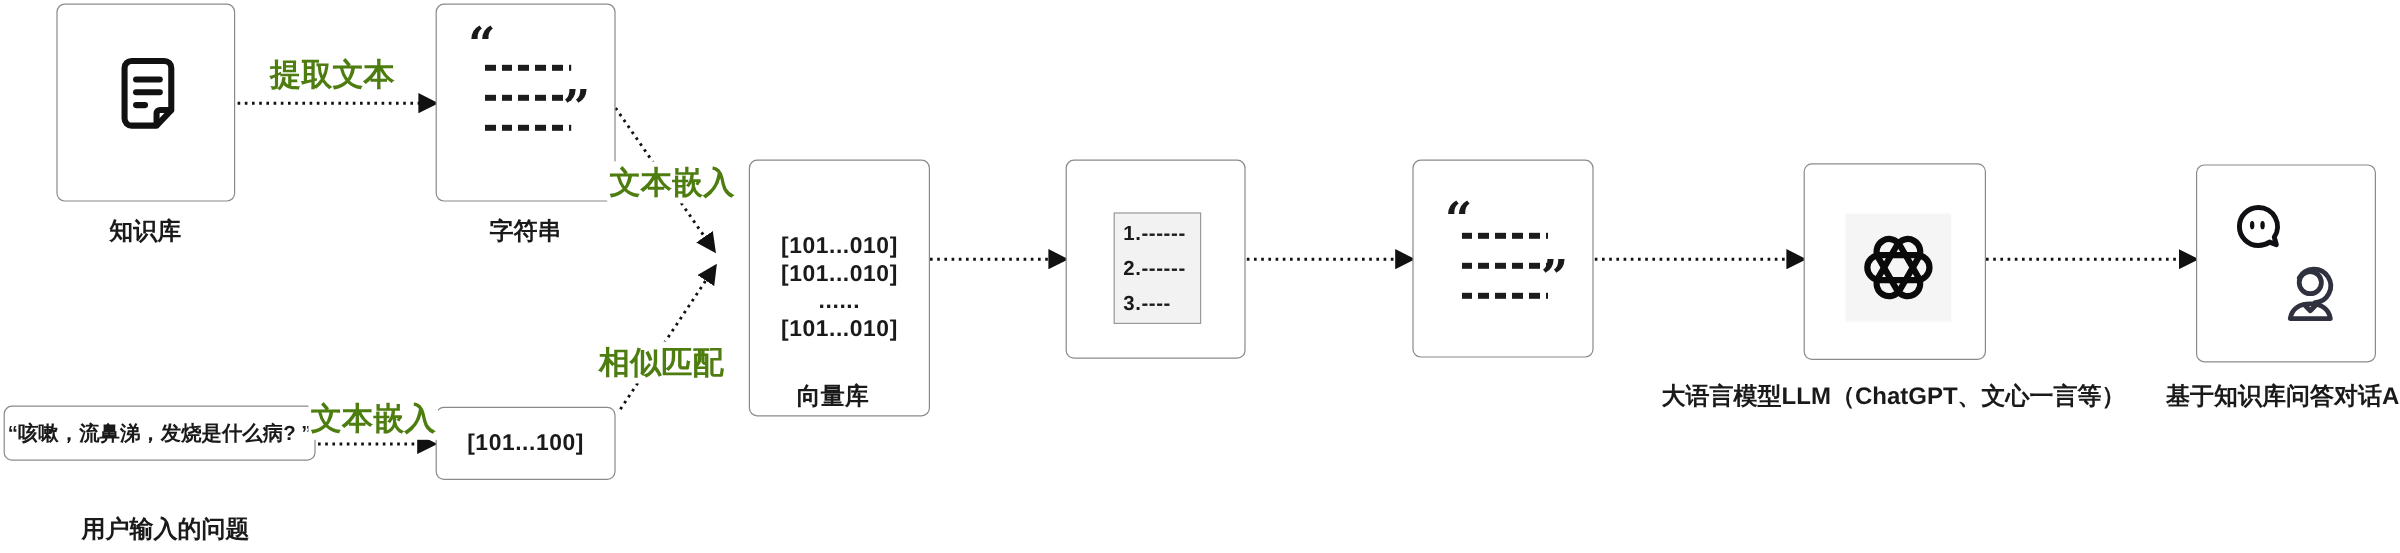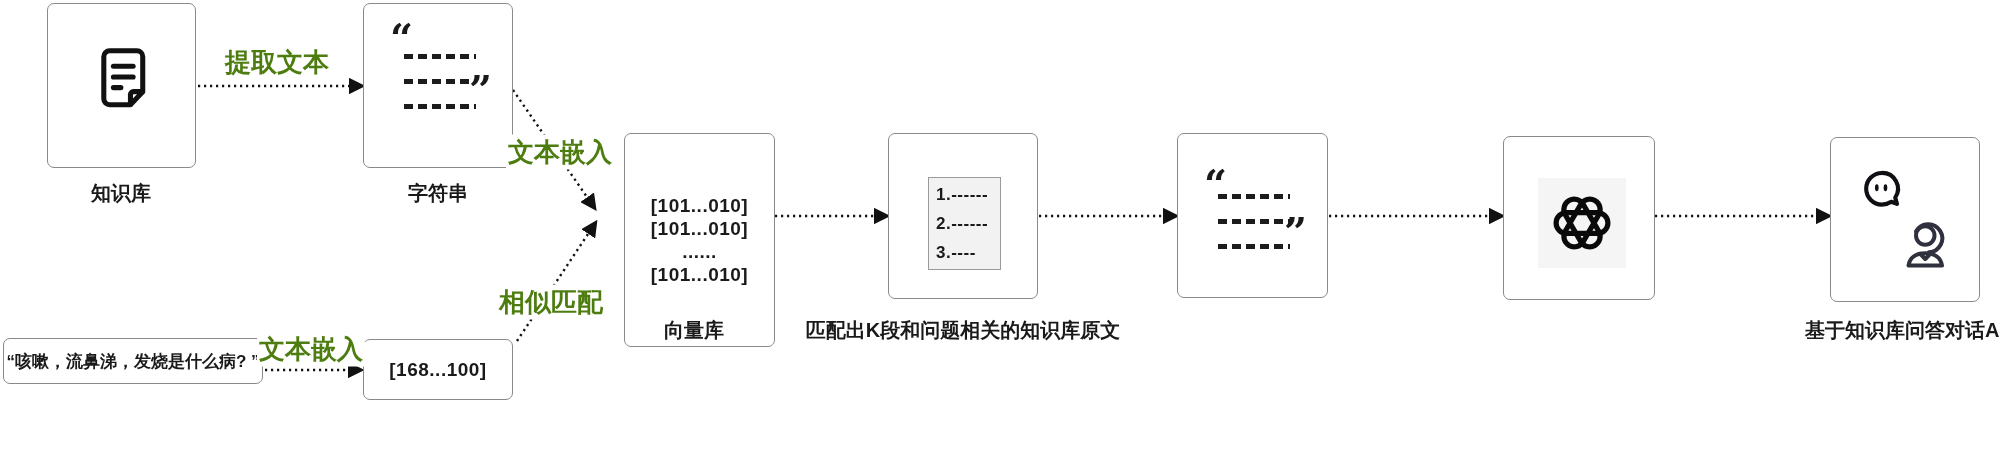--- a/index.html
+++ b/index.html
@@ -143,45 +143,45 @@
   </div>
   <div class="node-label" style="left:438px;top:193px;">字符串</div>
 
   <div class="edge-label" style="left:560px;top:152px;">文本嵌入</div>
 
   <div class="edge-label" style="left:551px;top:302px;text-align:center;">相似匹配</div>
 
   <div class="node" style="left:3px;top:338px;width:260px;height:46px;">
     <div class="user-text">“咳嗽，流鼻涕，发烧是什么病? ”</div>
   </div>
+  <div class="node-label" style="left:138px;top:441px;">用户输入的问题</div>
 
   <div class="edge-label" style="left:311px;top:349px;">文本嵌入</div>
 
   <div class="node" style="left:363px;top:339px;width:150px;height:61px;">
-    <div class="vec-value">[168...100]</div>
+    <div class="vec-value">[101...100]</div>
   </div>
 
   <div class="node" style="left:599px;top:133px;width:151px;height:214px;margin-left:25px;">
     <div class="vec-rows">
       <div>[101...010]</div>
       <div>[101...010]</div>
       <div>......</div>
       <div>[101...010]</div>
     </div>
   </div>
   <div class="node-label" style="left:694px;top:330px;">向量库</div>
 
   <div class="node" style="left:888px;top:133px;width:150px;height:166px;">
     <div class="inner-doc">
       <div>1.------</div>
       <div>2.------</div>
       <div>3.----</div>
     </div>
   </div>
-  <div class="node-label" style="left:963px;top:330px;">匹配出K段和问题相关的知识库原文</div>
 
   <div class="node" style="left:1177px;top:133px;width:151px;height:165px;">
     <span class="q-open" style="top:30px;">“</span>
     <div class="q-lines" style="top:60px;">
       <div class="dash-line"></div>
       <div class="dash-line"></div>
       <div class="dash-line"></div>
     </div>
     <span class="q-close" style="top:78px;">”</span>
   </div>
@@ -194,20 +194,21 @@
           </g>
         <g transform="rotate(60 50 50)">
             <rect x="15" y="36" width="70" height="28" rx="14"></rect>
           </g>
         <g transform="rotate(120 50 50)">
             <rect x="15" y="36" width="70" height="28" rx="14"></rect>
           </g>
       </svg>
     </div>
   </div>
+  <div class="node-label" style="left:1578px;top:330px;">大语言模型LLM（ChatGPT、文心一言等）</div>
 
   <div class="node" style="left:1830px;top:137px;width:150px;height:165px;">
     <div class="icon-wrap" style="left:25px;top:28px;">
       <svg width="52" height="52" viewBox="0 0 24 24" fill="none" stroke="#0f0f14" stroke-width="1.9" stroke-linecap="round" stroke-linejoin="round">
         <path d="M12 3.2 a7.3 7.3 0 1 0 0 14.6 c1.6 0 3.1 -.5 4.3 -1.3 l2.6 1 -.8 -2.9 a7.3 7.3 0 0 0 -6.1 -11.4 z"></path>
         <ellipse cx="9.6" cy="10" rx="0.85" ry="1.6" fill="#0f0f14" stroke="none"></ellipse>
         <ellipse cx="13.6" cy="10" rx="0.85" ry="1.6" fill="#0f0f14" stroke="none"></ellipse>
       </svg>
     </div>
     <div class="icon-wrap" style="left:66px;top:76px;">

